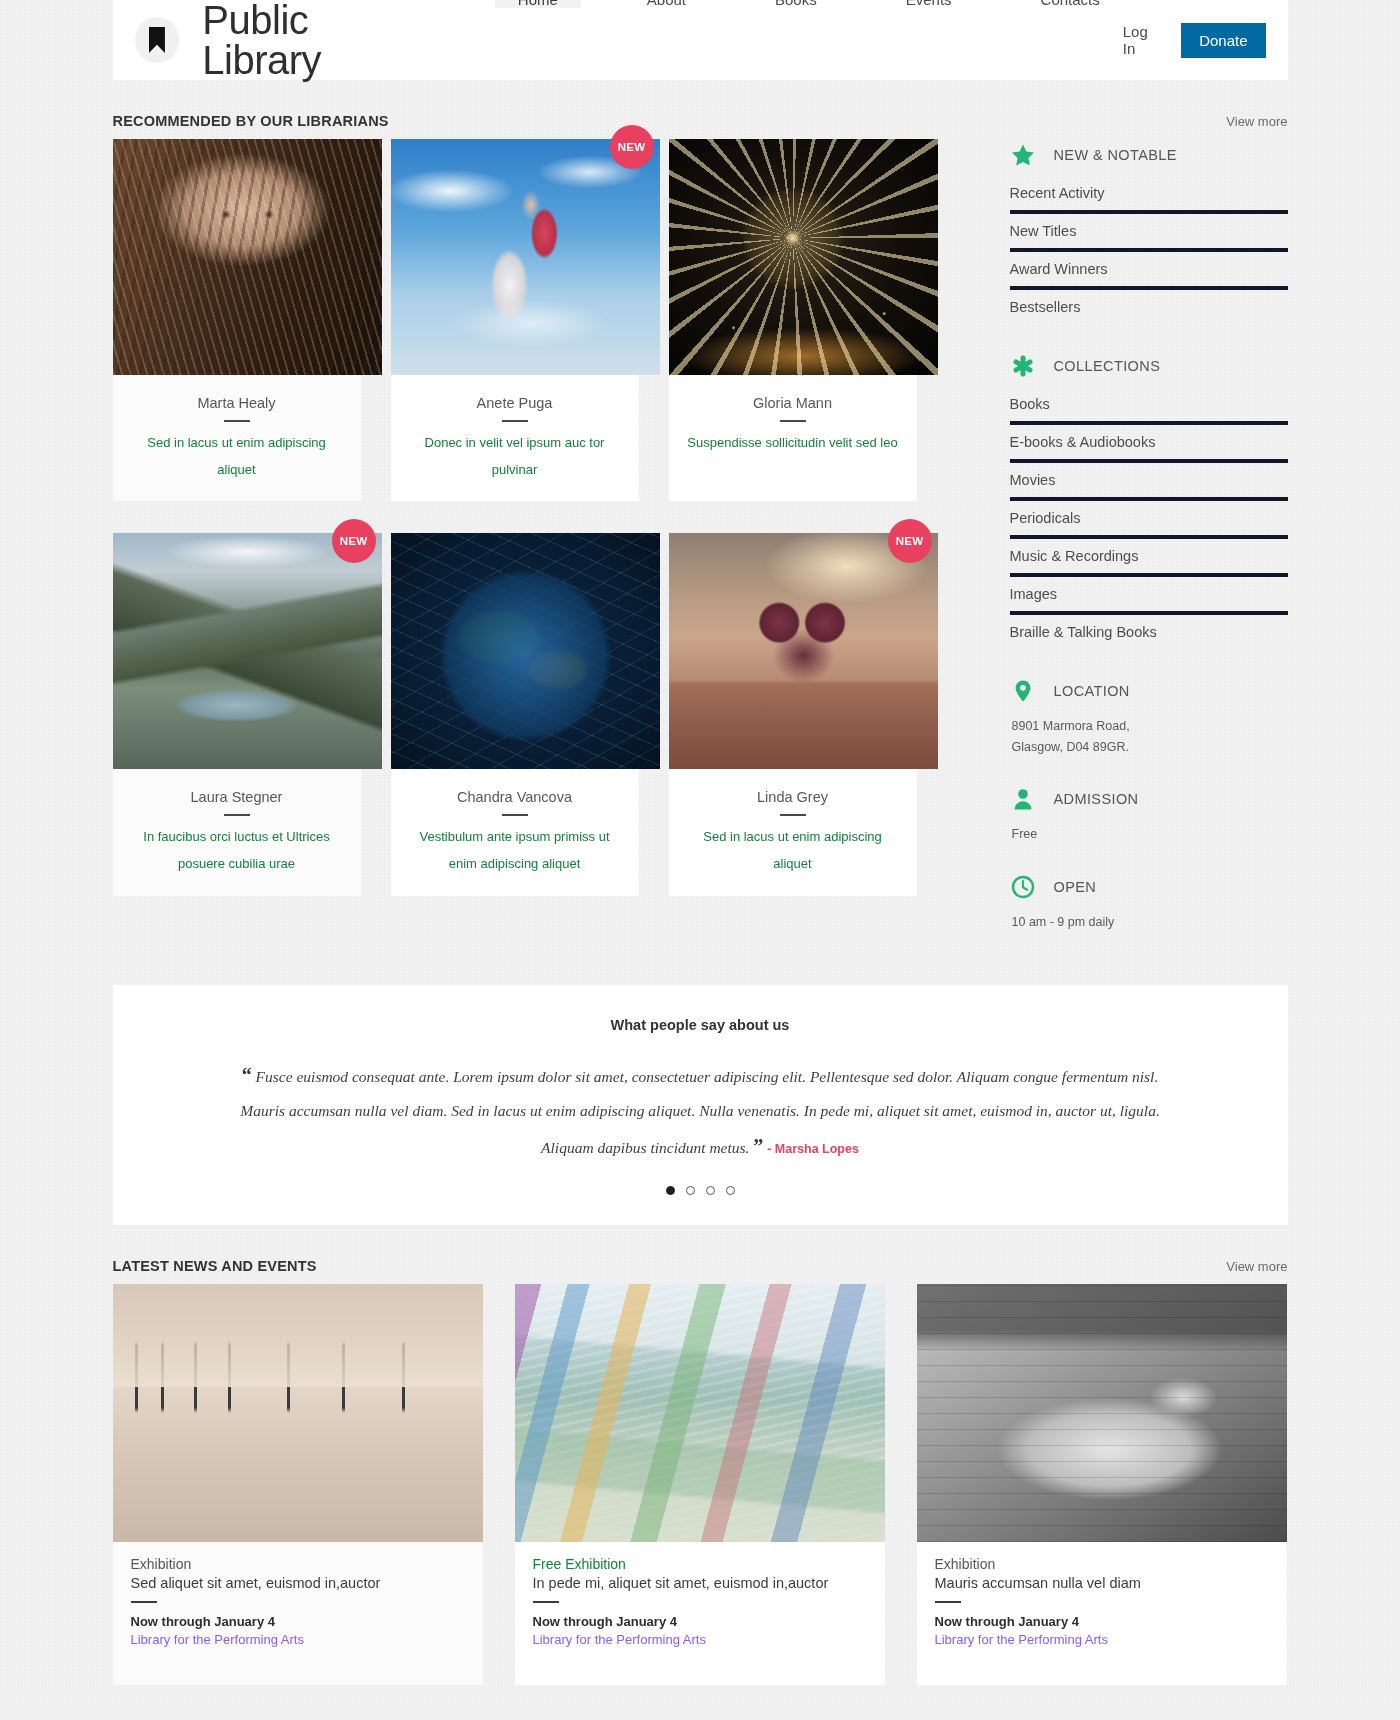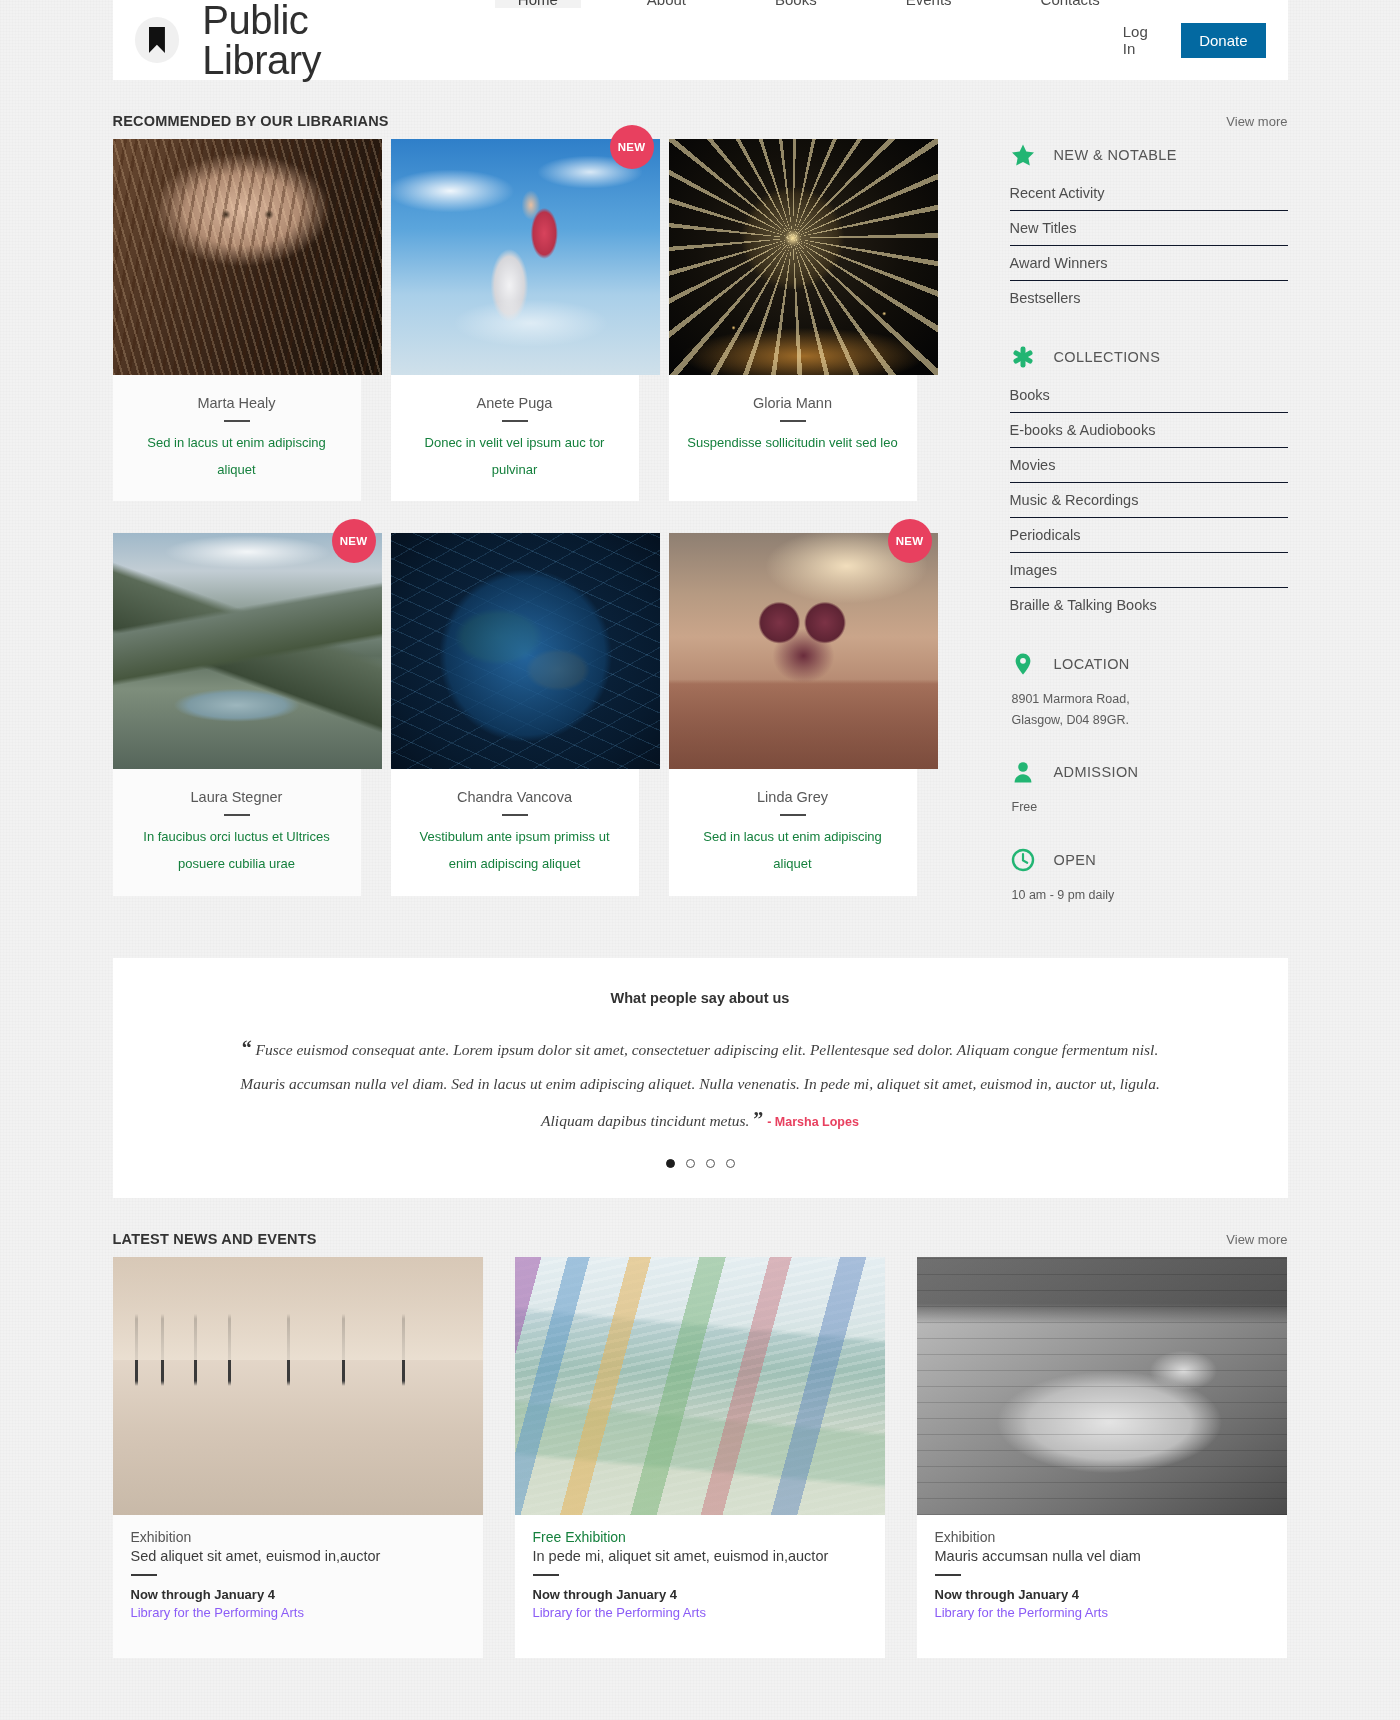--- a/index.html
+++ b/index.html
@@ -122,21 +122,21 @@
 
   .side-head {
     display: flex; align-items: center; gap: 18px;
     margin: 0 0 8px 0; padding-top: 3px;
   }
   .side-head-label {
     font-size: 14.5px; color: #555; letter-spacing: .4px;
   }
   .side-ico { width: 26px; height: 26px; flex: none; display:flex; align-items:center; justify-content:center;}
   .side-list { list-style: none; margin-bottom: 26px; }
-  .side-list li { border-bottom: 1px solid #0f172a; }
+  .side-list li { border-bottom: 4px solid #0f172a; }
   .side-list li:last-child { border-bottom: none; }
   .side-list a {
     display: block; padding: 9px 0; font-size: 14.5px;
     color: #4d4d4d; text-decoration: none;
   }
   .side-text { font-size: 12.5px; color: #5a5a5a; line-height: 1.65; padding: 4px 0 0 2px; }
   .side-block { margin-bottom: 26px; }
 
   
   .testimonial {
@@ -432,24 +432,24 @@
           <li>
               <a href="#">Books</a>
             </li>
           <li>
               <a href="#">E-books &amp; Audiobooks</a>
             </li>
           <li>
               <a href="#">Movies</a>
             </li>
           <li>
+              <a href="#">Periodicals</a>
+            </li>
+          <li>
               <a href="#">Music &amp; Recordings</a>
-            </li>
-          <li>
-              <a href="#">Periodicals</a>
             </li>
           <li>
               <a href="#">Images</a>
             </li>
           <li>
               <a href="#">Braille &amp; Talking Books</a>
             </li>
         </ul>
 
         <div class="side-block">

